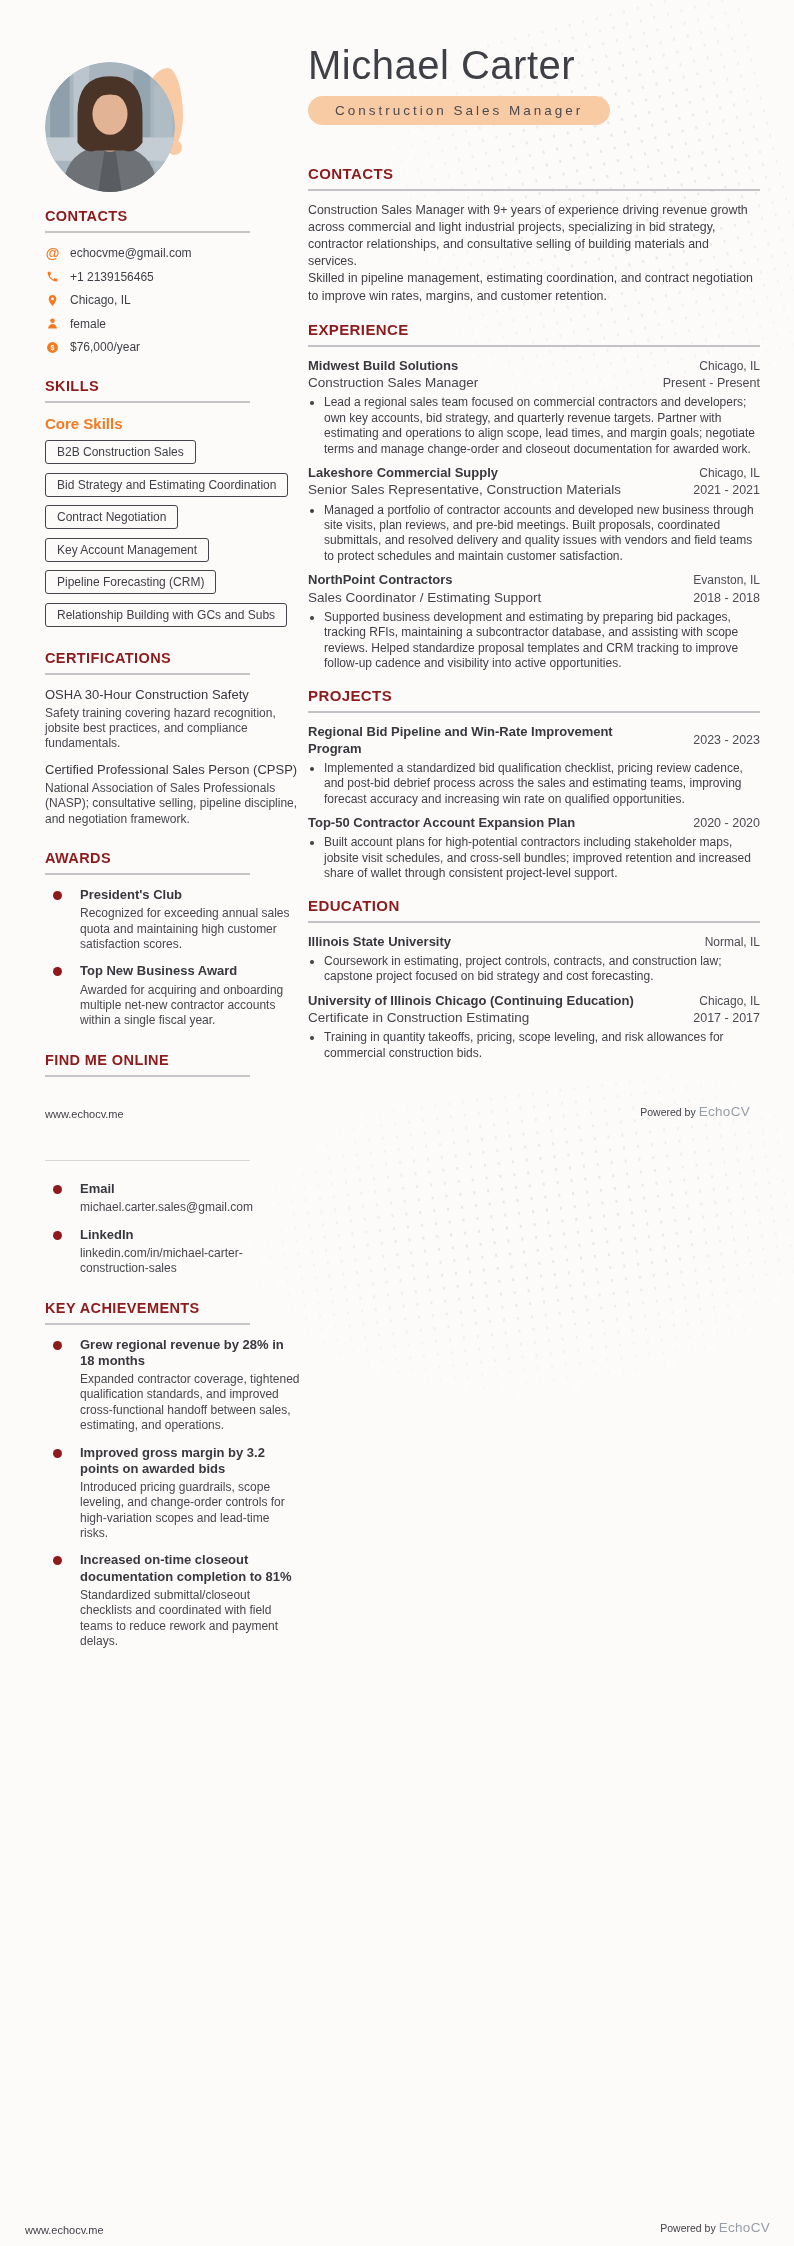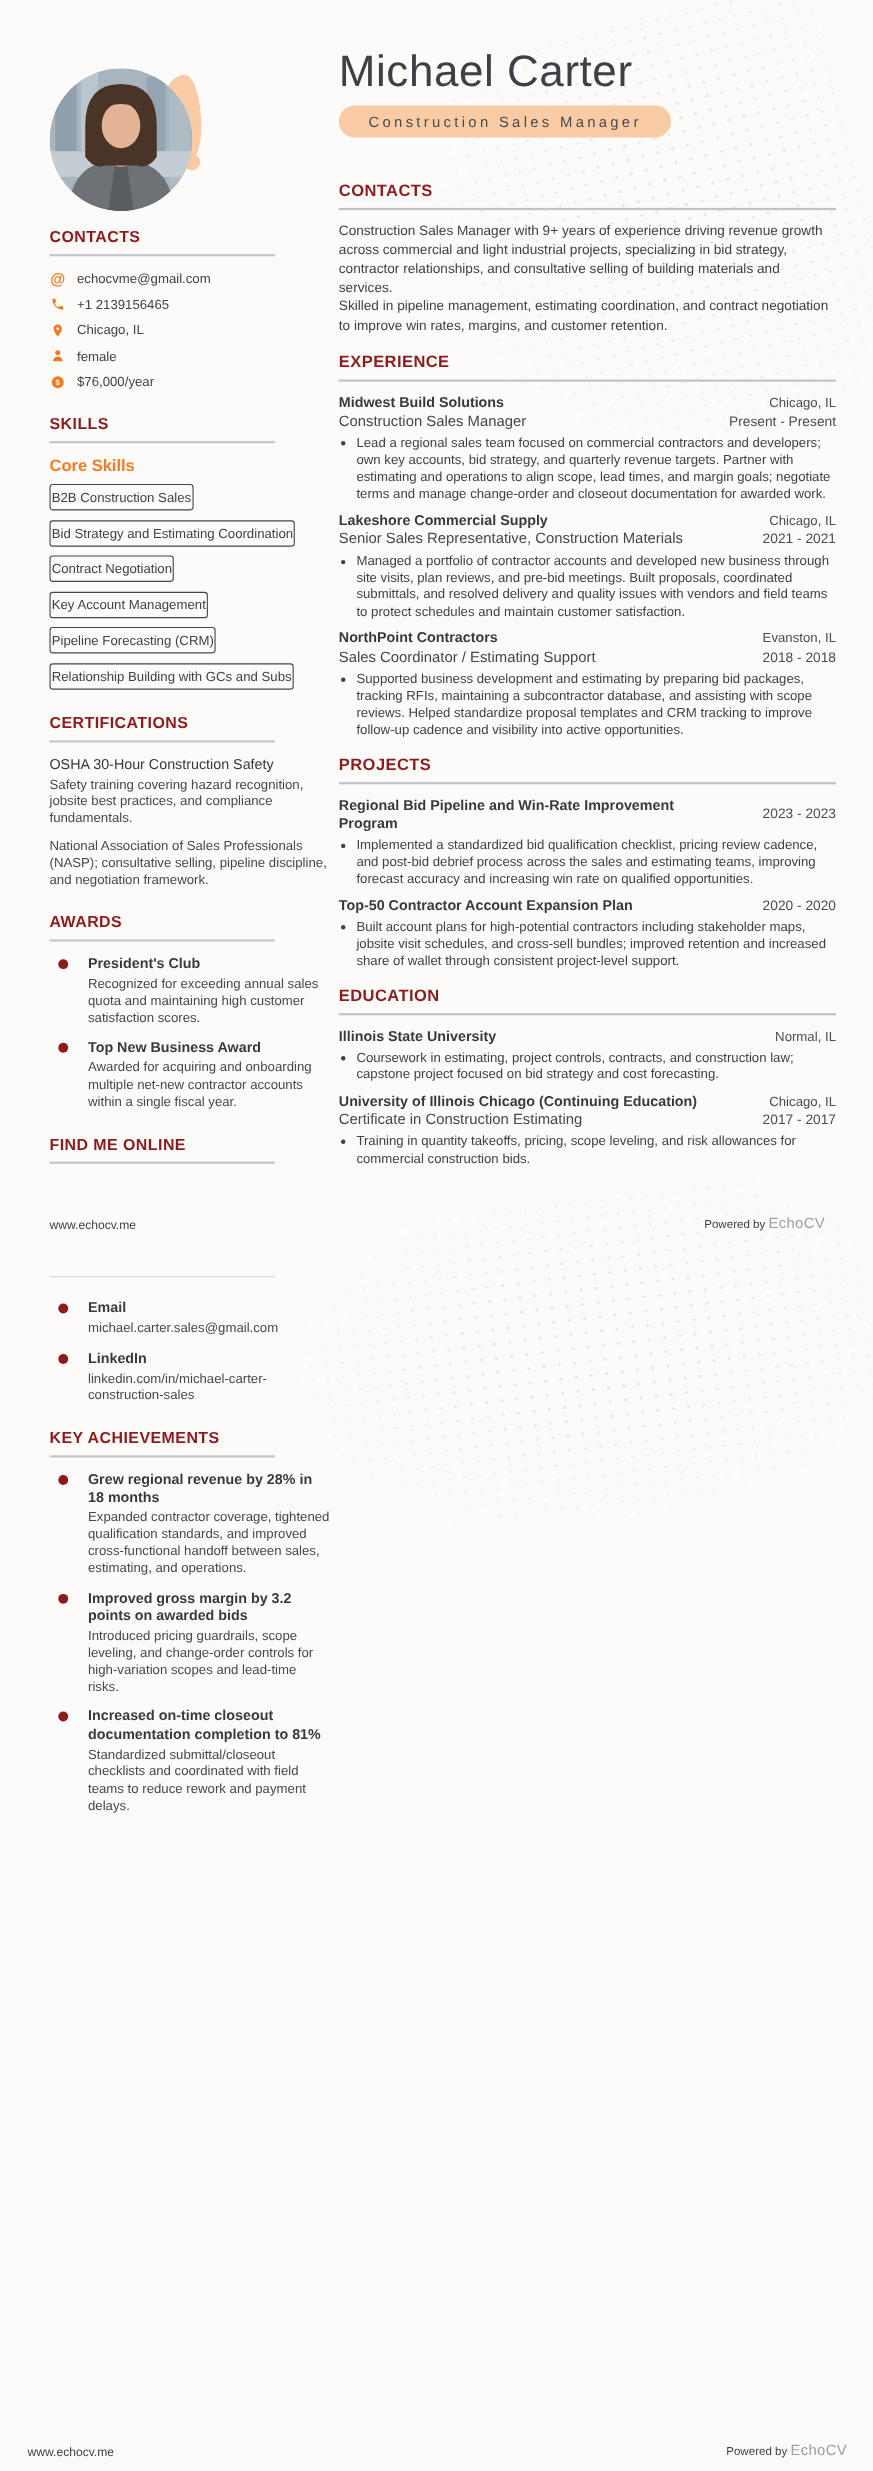--- a/index.html
+++ b/index.html
@@ -44,21 +44,21 @@
   }
   .contact-row { display:flex; align-items:center; gap:10px; margin-bottom:7.5px; height:16px; }
   .cicon { width:15px; display:inline-flex; justify-content:center; align-items:center;
            color:#f4791f; font-weight:bold; font-size:14px; flex:0 0 15px; }
   .contact-text { font-size:12px; color:#3f3f46; }
 
   .group-label { color:#f4791f; font-size:15px; font-weight:bold; margin-bottom:8px; }
   .chip {
     display:block; width:max-content; white-space:nowrap;
     border:1.5px solid #44444a; border-radius:3px; background:transparent;
-    padding:4px 1px; font-size:12px; color:#3f3f46; margin-bottom:8.5px;
+    padding:4px 11px; font-size:12px; color:#3f3f46; margin-bottom:8.5px;
   }
   .cert-item { margin-bottom:10px; }
   .cert-title { font-size:13px; font-weight:normal; color:#38383e; line-height:1.25; }
   .cert-desc { font-size:12px; color:#47474d; line-height:1.28; margin-top:3px; }
 
   .side-bullet-item { position:relative; padding-left:35px; margin-bottom:11px; }
   .bullet-dot { position:absolute; left:8px; top:4px; width:9px; height:9px;
                 border-radius:50%; background:#8e1a1c; }
   .sb-title { font-size:13px; font-weight:bold; color:#38383e; line-height:1.25; }
   .sb-desc { font-size:12px; color:#47474d; line-height:1.28; margin-top:3px; }
@@ -189,20 +189,21 @@
     <span class="chip">Relationship Building with GCs and Subs</span>
   </section>
 
   <section class="side-section">
     <h2 class="side-head">CERTIFICATIONS</h2>
     <div class="cert-item">
       <div class="cert-title">OSHA 30-Hour Construction Safety</div>
       <div class="cert-desc">Safety training covering hazard recognition, jobsite best practices, and compliance fundamentals.</div>
     </div>
     <div class="cert-item">
+      <div class="cert-title">Certified Professional Sales Person (CPSP)</div>
       <div class="cert-desc">National Association of Sales Professionals (NASP); consultative selling, pipeline discipline, and negotiation framework.</div>
     </div>
   </section>
 
   <section class="side-section">
     <h2 class="side-head">AWARDS</h2>
     <div class="side-bullet-item">
       <span class="bullet-dot"></span>
       <div class="sb-title">President's Club</div>
       <div class="sb-desc">Recognized for exceeding annual sales quota and maintaining high customer satisfaction scores.</div>

